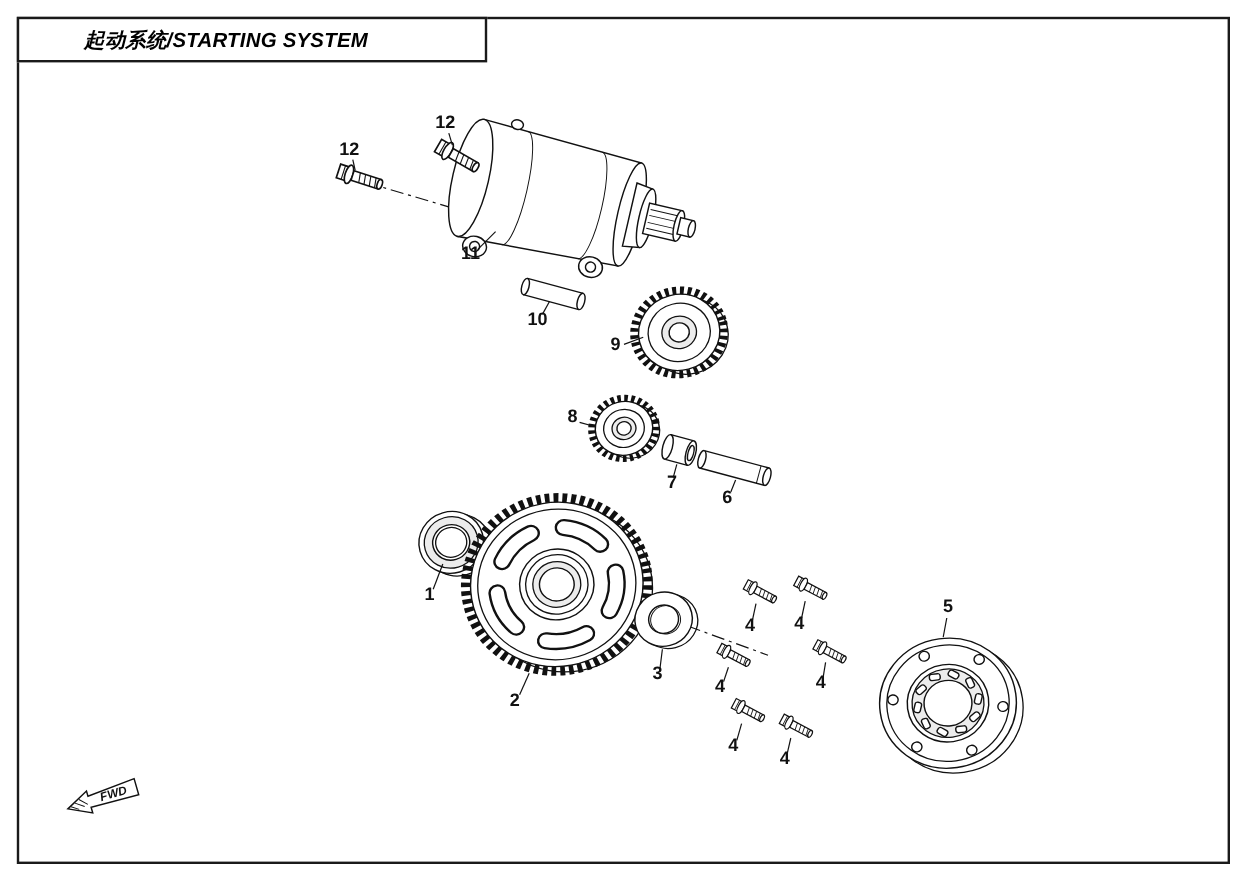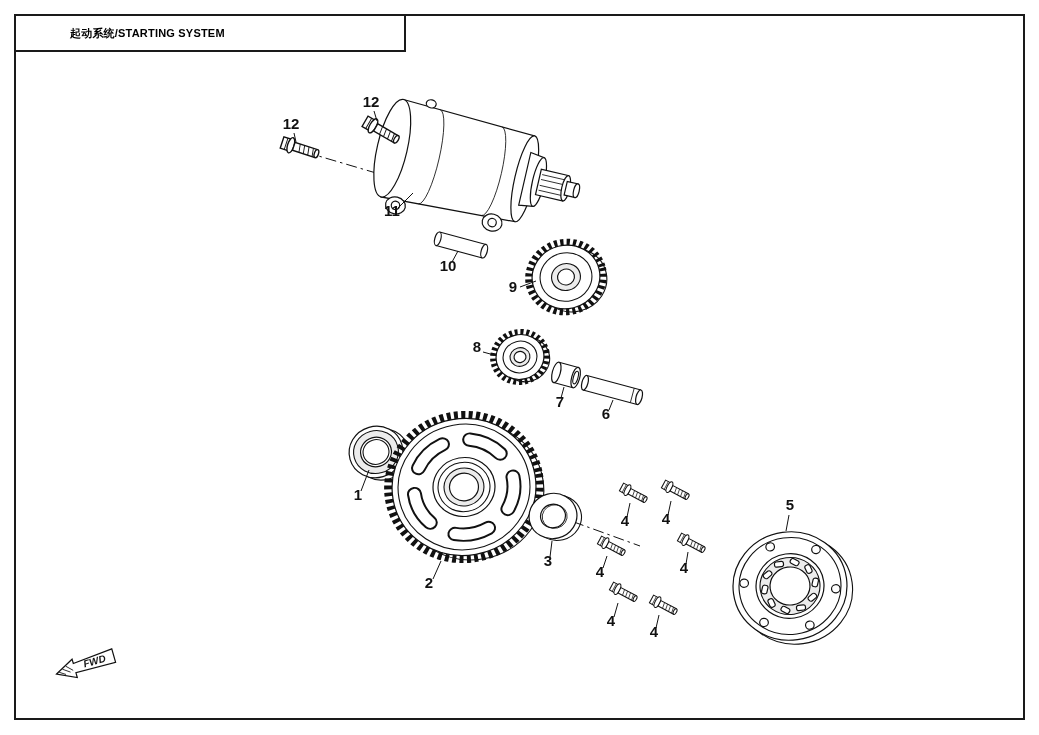--- a/index.html
+++ b/index.html
@@ -2,21 +2,21 @@
 <html><head>
 <meta charset="utf-8">
 <style>
   html,body{margin:0;padding:0;background:#fff;}
   .page{position:relative;width:1039px;height:735px;background:#fff;
         font-family:"Liberation Sans",sans-serif;overflow:hidden;color:#000;}
   .frame{position:absolute;left:14px;top:14px;width:1007px;height:702px;
          border:2px solid #1a1a1a;box-sizing:content-box;}
   .title-box{position:absolute;left:14px;top:14px;width:334px;height:34px;
          border:2px solid #1a1a1a;background:#fff;display:flex;align-items:center;
-         padding-left:54px;font-size:11px;font-weight:bold;letter-spacing:.2px;}
+         padding-left:54px;font-size:17px;font-weight:bold;letter-spacing:.2px;font-style:italic;}
   svg.diagram{position:absolute;left:0;top:0;}
   .plabel{font-family:"Liberation Sans",sans-serif;font-size:15px;font-weight:bold;fill:#111;}
   .fwdtxt{font-family:"Liberation Sans",sans-serif;font-size:10px;font-weight:bold;font-style:italic;fill:#111;}
   .s{stroke:#111;stroke-width:1.2;fill:#fff;}
   .sn{stroke:#111;stroke-width:1.1;fill:none;}
   .thin{stroke:#111;stroke-width:0.8;fill:none;}
   .dash{stroke:#111;stroke-width:1;fill:none;stroke-dasharray:11 4 2.5 4;}
   .leader{stroke:#111;stroke-width:1;fill:none;}
   .gray{stroke:#111;stroke-width:1.1;fill:#ececec;}
 </style>

